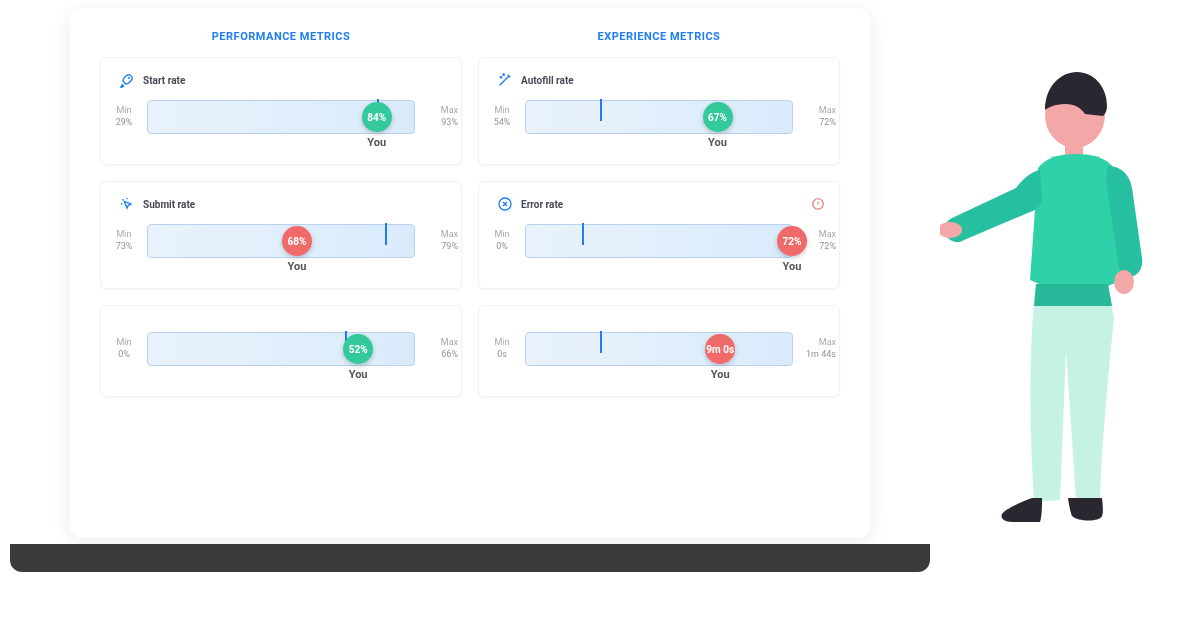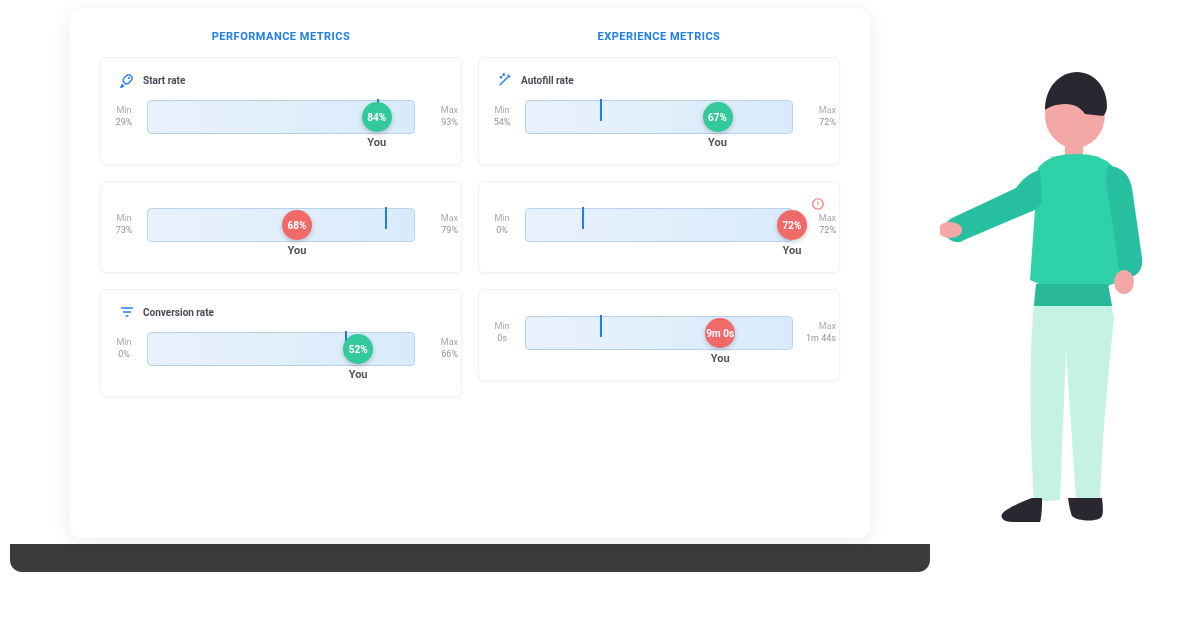--- a/index.html
+++ b/index.html
@@ -189,20 +189,29 @@
                 </div>
               <div class="tick" style="left: 86%;"></div>
               <div class="knob green" style="left: 86%;">84%</div>
               <div class="you" style="left: 86%;">You</div>
             </div>
             <div class="spacer-bottom"></div>
           </div>
         </div>
 
         <div class="card">
+          <div class="card-head">
+            <span class="icon">
+              <svg viewBox="0 0 24 24" fill="none" stroke="#1f7df1" stroke-width="2">
+                  <path d="M8 8l10 4-4 2-2 4-4-10z"></path>
+                  <path d="M3 12h2M12 3v2M5 5l1.5 1.5"></path>
+                </svg>
+            </span>
+            <span class="card-title">Submit rate</span>
+          </div>
           <div class="range">
             <div class="median-group" style="left: 89%;">
               <span class="median-label">Median</span>
               <span class="median-val">97%</span>
             </div>
             <div class="bar">
               <div class="end-label min">
                   <span class="lbl">Min</span>
                   <span class="val">73%</span>
                 </div>
@@ -212,28 +221,20 @@
                 </div>
               <div class="tick" style="left: 89%;"></div>
               <div class="knob red" style="left: 56%;">68%</div>
               <div class="you" style="left: 56%;">You</div>
             </div>
             <div class="spacer-bottom"></div>
           </div>
         </div>
 
         <div class="card">
-          <div class="card-head">
-            <span class="icon">
-              <svg viewBox="0 0 24 24" fill="none" stroke="#1f7df1" stroke-width="2">
-                  <path d="M3 6h18M6 12h12M10 18h4"></path>
-                </svg>
-            </span>
-            <span class="card-title">Conversion rate</span>
-          </div>
           <div class="range">
             <div class="median-group" style="left: 74%;">
               <span class="median-label">Median</span>
               <span class="median-val">49%</span>
             </div>
             <div class="bar">
               <div class="end-label min">
                   <span class="lbl">Min</span>
                   <span class="val">0%</span>
                 </div>
@@ -286,20 +287,29 @@
           </div>
         </div>
 
         <div class="card">
           <span class="info-icon">
             <svg viewBox="0 0 24 24" fill="none" stroke="#f16a6a" stroke-width="2">
                 <circle cx="12" cy="12" r="9"></circle>
                 <path d="M12 8v5M12 16.5v.5"></path>
               </svg>
           </span>
+          <div class="card-head">
+            <span class="icon">
+              <svg viewBox="0 0 24 24" fill="none" stroke="#1f7df1" stroke-width="2">
+                  <circle cx="12" cy="12" r="9"></circle>
+                  <path d="M9 9l6 6M15 9l-6 6"></path>
+                </svg>
+            </span>
+            <span class="card-title">Error rate</span>
+          </div>
           <div class="range">
             <div class="median-group" style="left: 21%;">
               <span class="median-label">Median</span>
               <span class="median-val">15%</span>
             </div>
             <div class="bar">
               <div class="end-label min">
                   <span class="lbl">Min</span>
                   <span class="val">0%</span>
                 </div>

